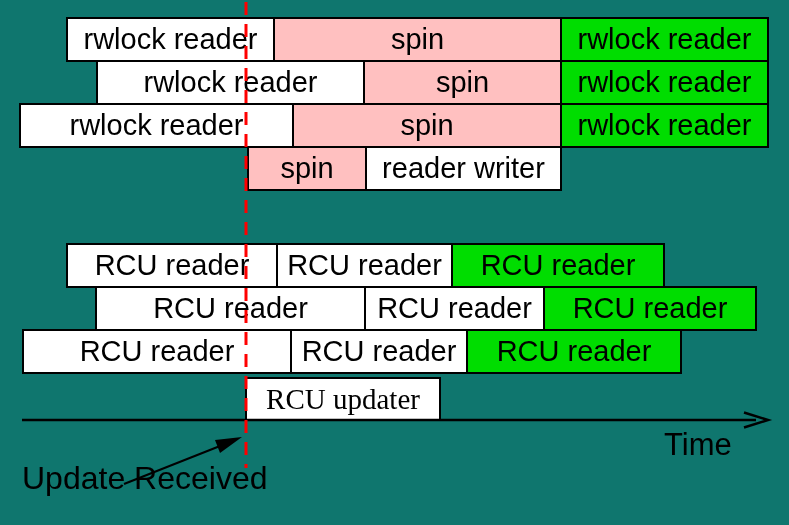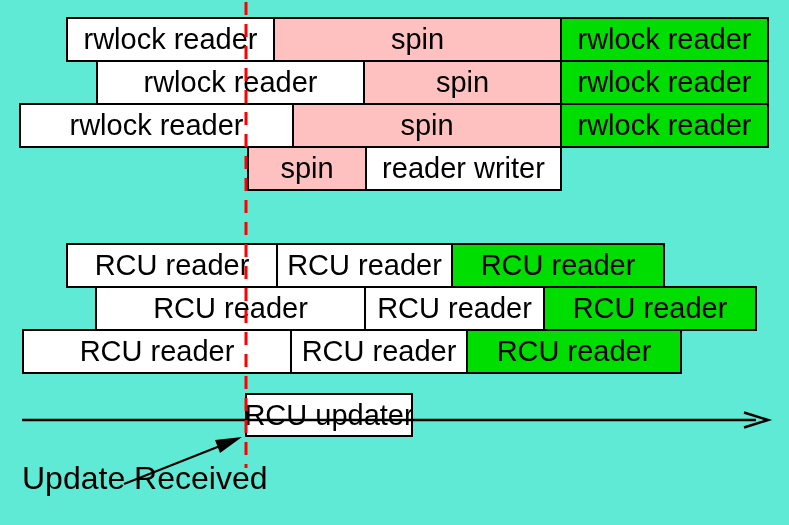--- a/index.html
+++ b/index.html
@@ -1,20 +1,20 @@
 <!DOCTYPE html>
 <html><head>
 <meta charset="utf-8">
 <style>
   html, body { margin: 0; padding: 0; background: #ffffff; }
   .canvas {
     position: relative;
     width: 789px;
     height: 525px;
-    background: #5eead4;
+    background: #0f766e;
     overflow: hidden;
     font-family: "Liberation Sans", sans-serif;
   }
   .box {
     position: absolute;
     box-sizing: border-box;
     border: 2px solid #000000;
     display: flex;
     align-items: center;
     justify-content: center;
@@ -66,26 +66,27 @@
       <div class="box" style="left: 365px; top: 146px; width: 197px; height: 45px; background: rgb(255, 255, 255);">reader writer</div>
       <div class="box" style="left: 66px; top: 243px; width: 212px; height: 45px; background: rgb(255, 255, 255);">RCU reader</div>
       <div class="box" style="left: 276px; top: 243px; width: 177px; height: 45px; background: rgb(255, 255, 255);">RCU reader</div>
       <div class="box" style="left: 451px; top: 243px; width: 214px; height: 45px; background: rgb(0, 221, 0);">RCU reader</div>
       <div class="box" style="left: 95px; top: 286px; width: 271px; height: 45px; background: rgb(255, 255, 255);">RCU reader</div>
       <div class="box" style="left: 364px; top: 286px; width: 181px; height: 45px; background: rgb(255, 255, 255);">RCU reader</div>
       <div class="box" style="left: 543px; top: 286px; width: 214px; height: 45px; background: rgb(0, 221, 0);">RCU reader</div>
       <div class="box" style="left: 22px; top: 329px; width: 270px; height: 45px; background: rgb(255, 255, 255);">RCU reader</div>
       <div class="box" style="left: 290px; top: 329px; width: 178px; height: 45px; background: rgb(255, 255, 255);">RCU reader</div>
       <div class="box" style="left: 466px; top: 329px; width: 216px; height: 45px; background: rgb(0, 221, 0);">RCU reader</div>
-      <div class="box" style="left: 245px; top: 393px; width: 168px; height: 44px; background: rgb(255, 255, 255);">RCU updater</div>
+      <div class="box" style="left: 245px; top: 377px; width: 196px; height: 44px; background: rgb(255, 255, 255); font-family: Liberation Serif, serif;">RCU updater</div>
     </div>
 
   <svg class="overlay" width="789" height="525" viewBox="0 0 789 525" xmlns="http://www.w3.org/2000/svg">
     <line x1="22" y1="420" x2="756" y2="420" stroke-width="2.5" stroke="#000000"></line>
     <path d="M744 412.5 L768 420 L744 427.5" fill="none" stroke-width="2.5" stroke="#000000"></path>
     <line x1="246" y1="2" x2="246" y2="468" stroke-width="3" stroke-dasharray="13 9" stroke="#ff0000"></line>
     <line x1="124" y1="484" x2="220" y2="446" stroke-width="2" stroke="#000000"></line>
     <polygon points="242,437 220,453 215,440" fill="#000000"></polygon>
   </svg>
 
+  <div class="axis-label">Time</div>
   <div class="annotation-label">Update Received</div>
 
 </div>
 
 </body></html>

